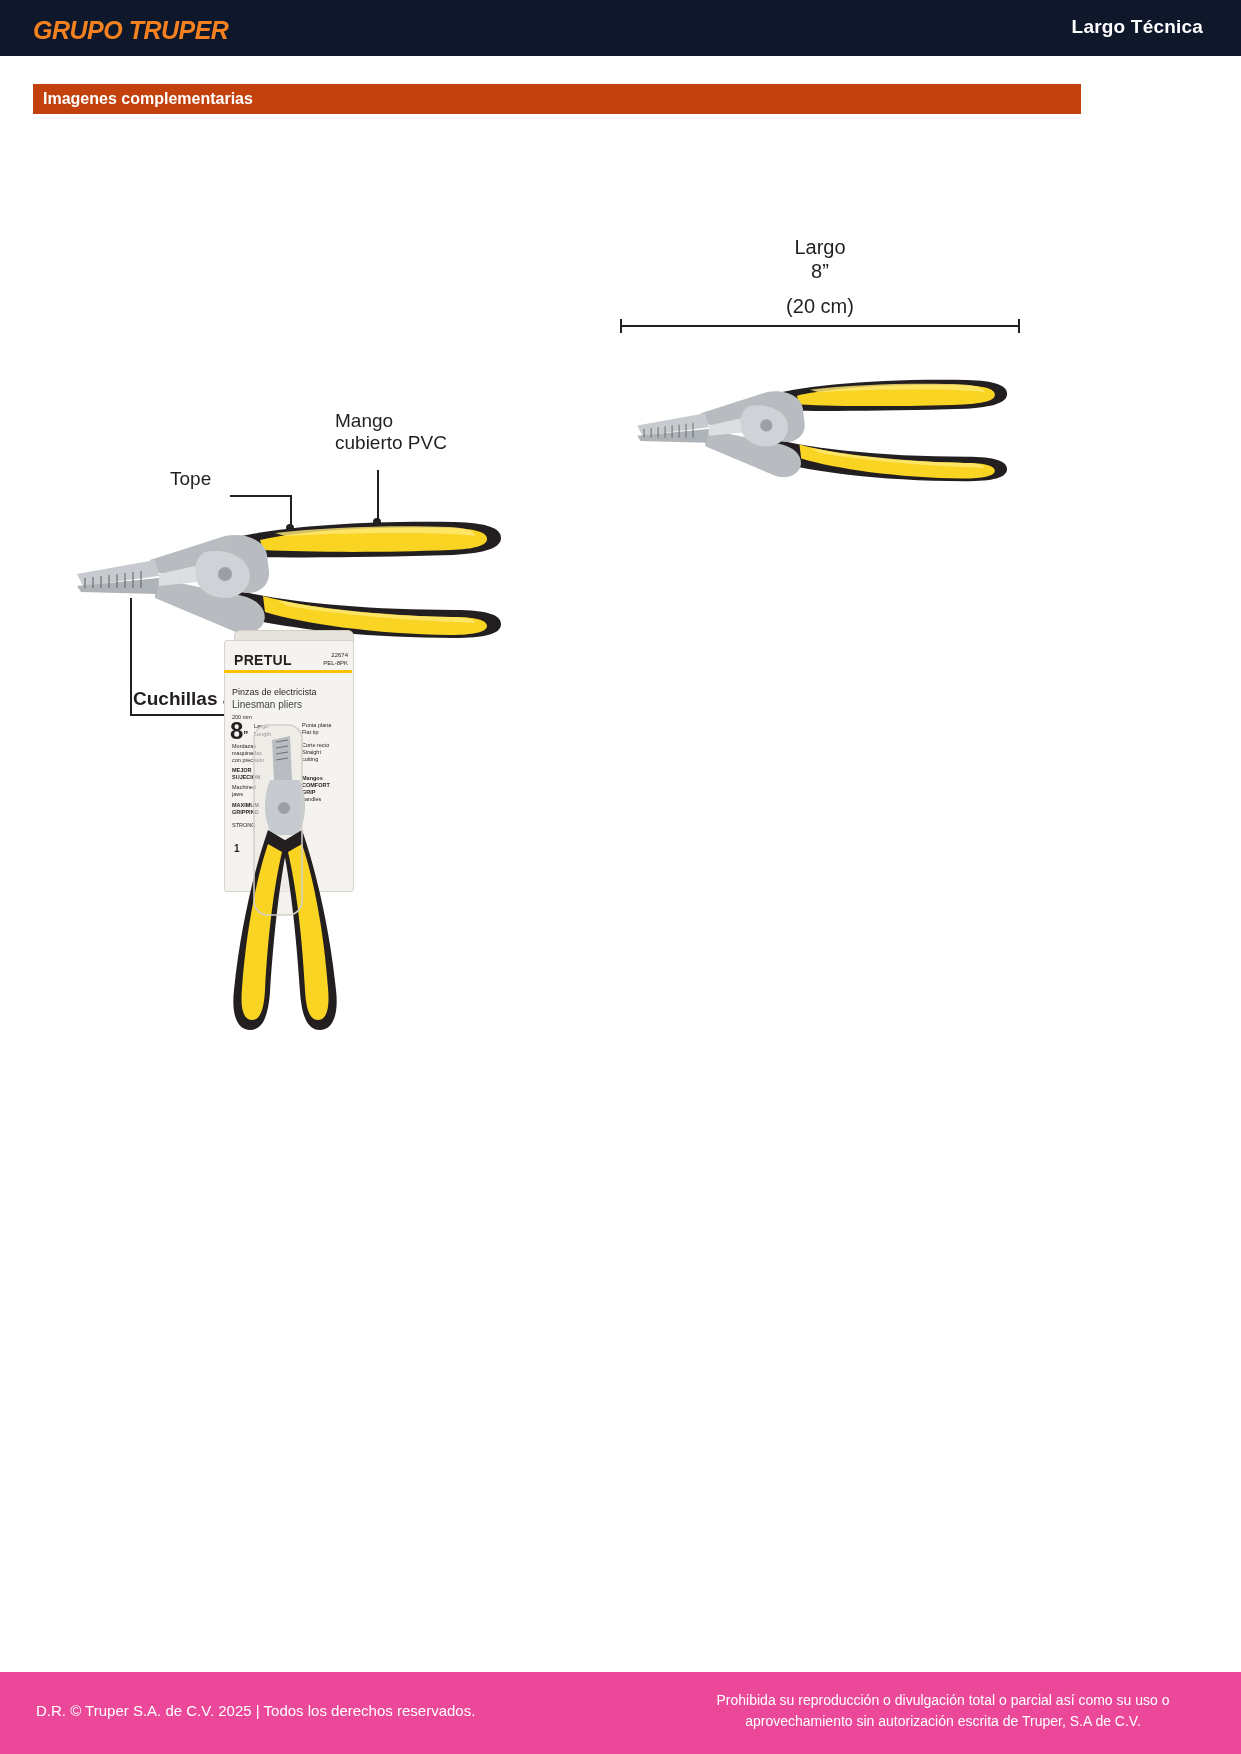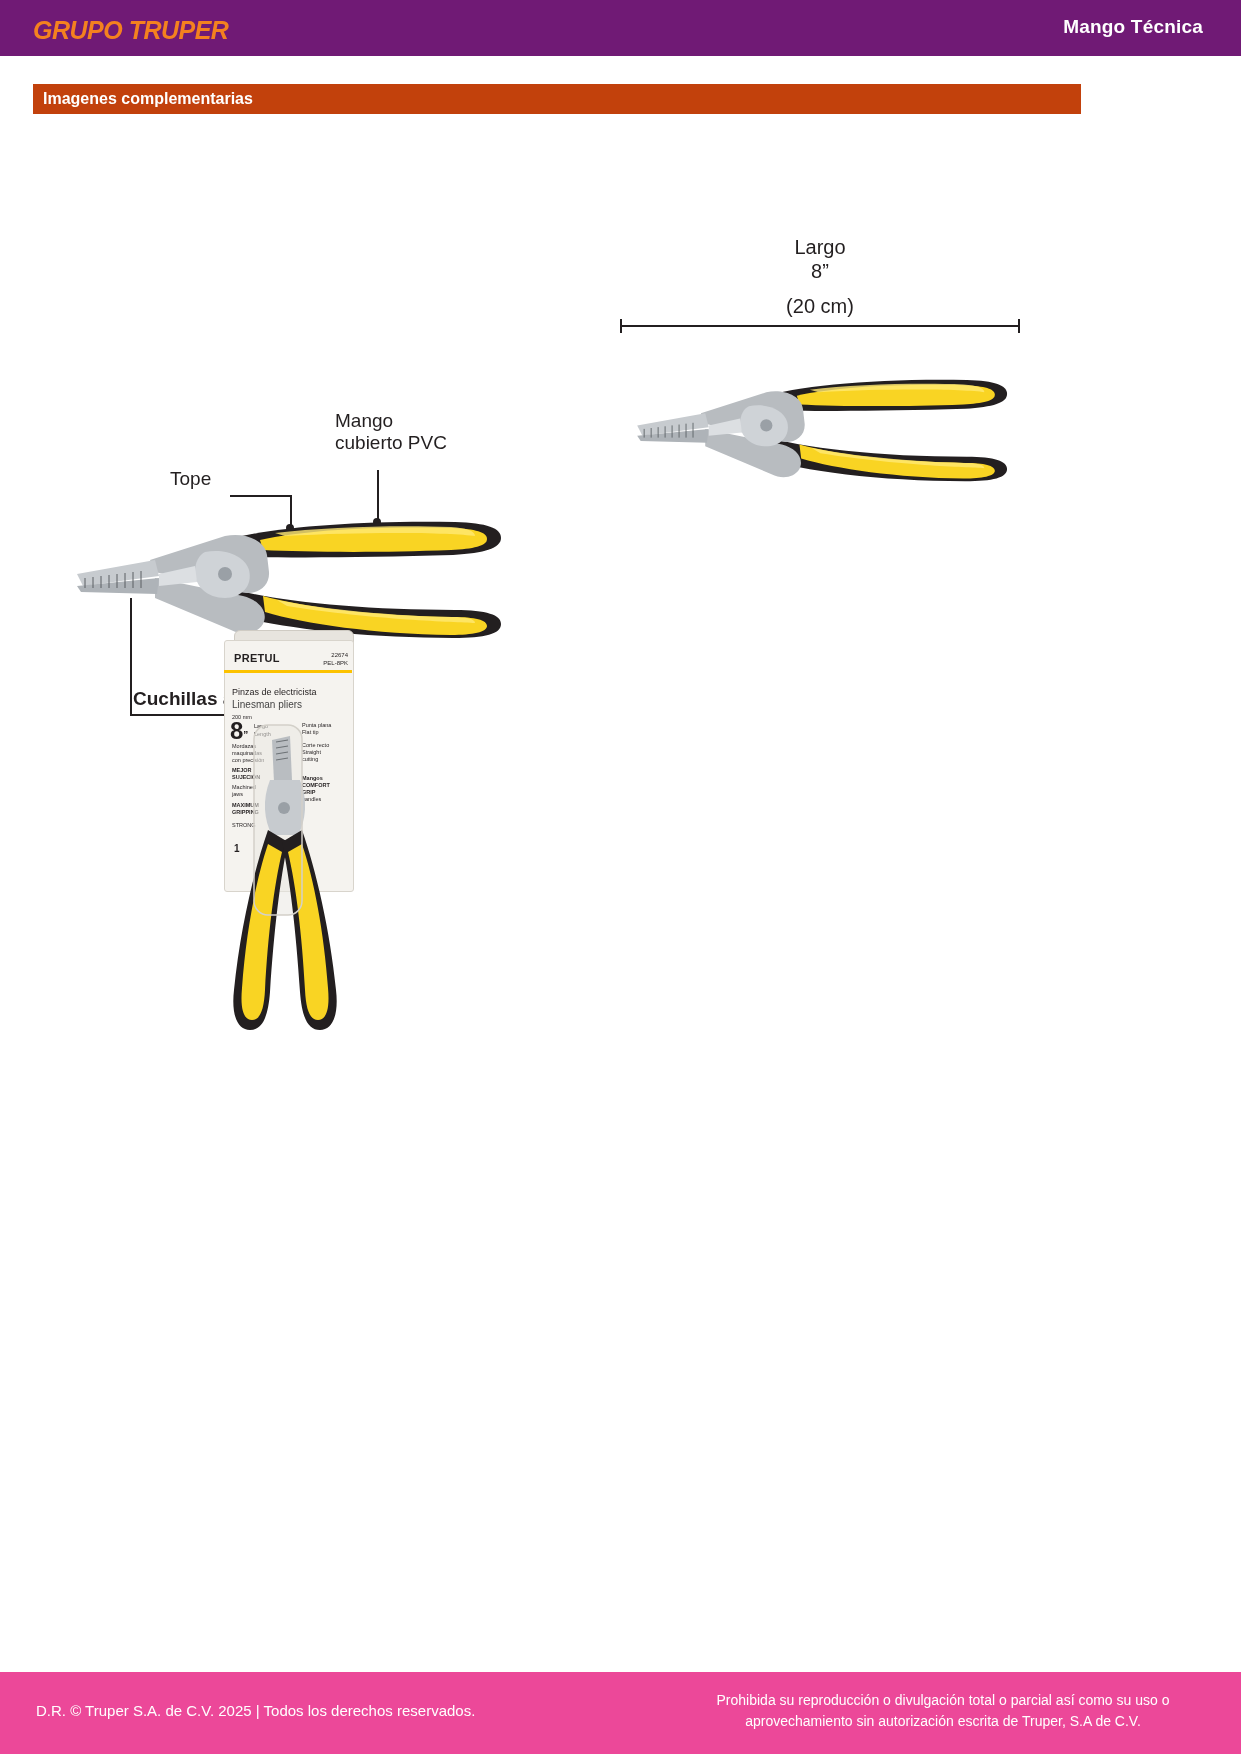--- a/index.html
+++ b/index.html
@@ -15,21 +15,21 @@
     color: #231f20;
     overflow: hidden;
   }
 
   
   .header {
     position: absolute;
     top: 0; left: 0;
     width: 1241px;
     height: 56px;
-    background: #701a75;
+    background: #0f172a;
   }
   .brand {
     position: absolute;
     left: 33px;
     top: 16px;
     font-size: 25px;
     font-weight: bold;
     letter-spacing: -0.5px;
     font-style: italic;
     color: #f4811f;
@@ -129,21 +129,21 @@
     border-radius: 3px;
   }
   .pkg-hang {
     position: absolute;
     background: #e7e4de;
     border: 1px solid #cfcbc3;
     border-radius: 6px;
   }
   .pkg-logo {
     position: absolute;
-    font-size: 11px;
+    font-size: 14px;
     font-weight: bold;
     color: #231f20;
     letter-spacing: 0.3px;
   }
   .pkg-code {
     position: absolute;
     font-size: 6px;
     color: #231f20;
     text-align: right;
     line-height: 1.25;
@@ -179,21 +179,21 @@
     background: #fcc200;
   }
 </style>
 </head>
 <body>
 
 <div class="header">
   <div class="brand">
     <span>GRUPO</span><span>&nbsp;</span><span class="b2">TRUPER</span>
   </div>
-  <div class="header-title">Mango Técnica</div>
+  <div class="header-title">Largo Técnica</div>
 </div>
 
 <div class="section-bar">
   <div class="label">Imagenes complementarias</div>
 </div>
 
 <div class="content">
 
   <div class="fig" style="left:40px; top:200px; width:540px; height:360px;">
 

